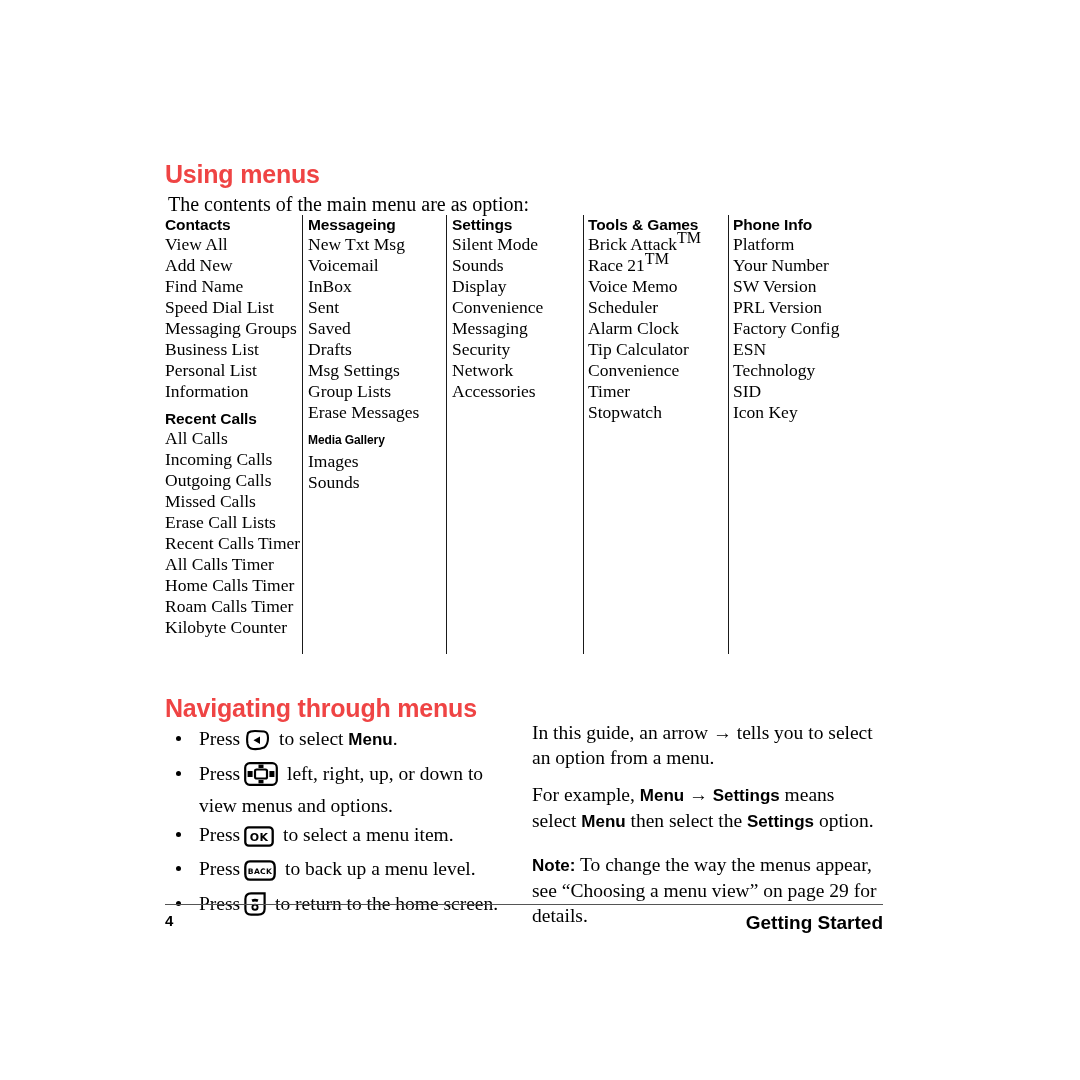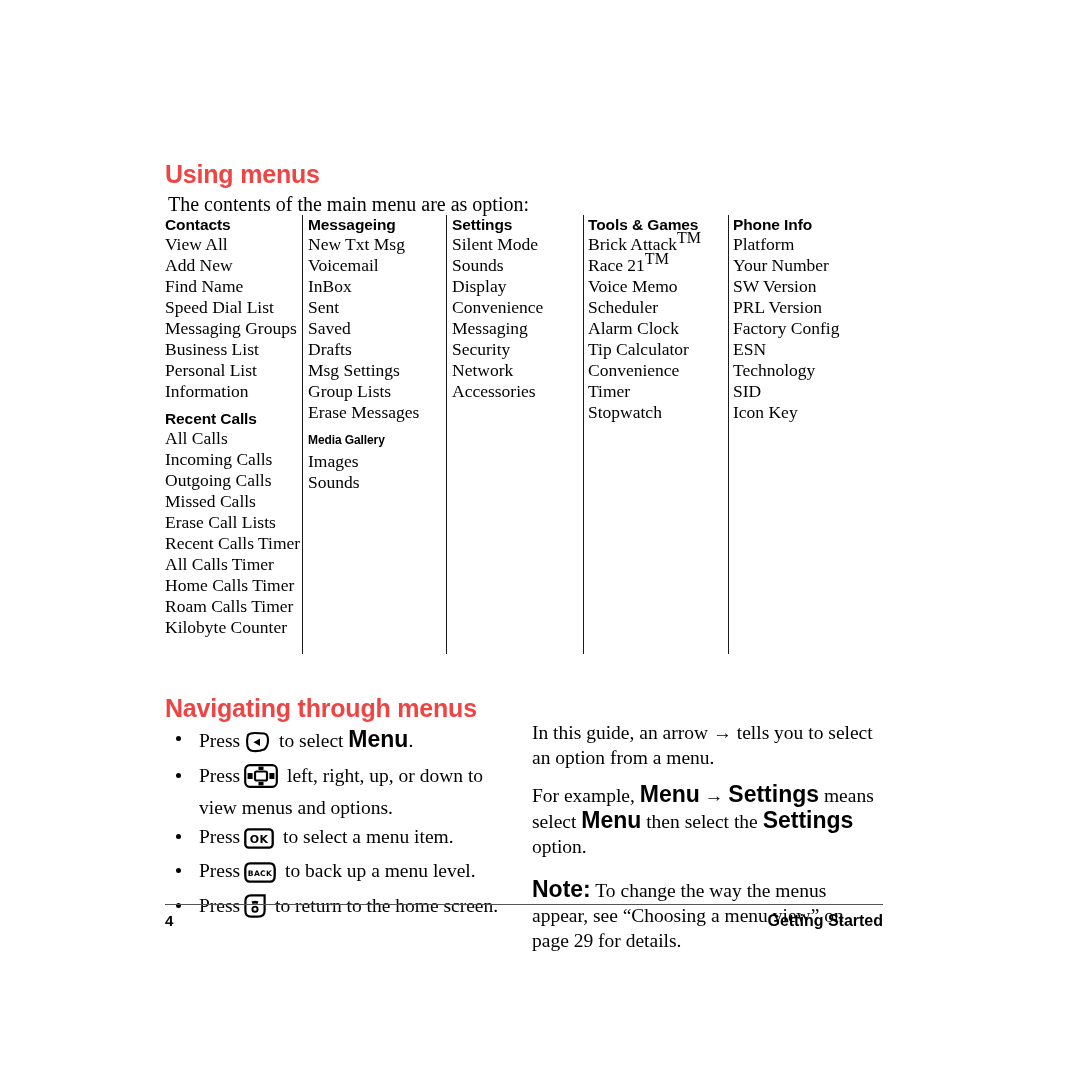--- a/index.html
+++ b/index.html
@@ -113,21 +113,21 @@
     top: 10px;
     width: 5px;
     height: 5px;
     background: #000;
     border-radius: 50%;
   }
   .bullet-row .txt { vertical-align: baseline; }
   .bold-sans {
     font-family: "Liberation Sans", "DejaVu Sans", sans-serif;
     font-weight: bold;
-    font-size: 23px;
+    font-size: 17px;
   }
 
   
   .key-icon {
     display: inline-block;
     vertical-align: -6px;
     margin: 0 4px;
   }
 
   
@@ -159,21 +159,21 @@
     font-family: "Liberation Sans", "DejaVu Sans", sans-serif;
     font-weight: bold;
     font-size: 15px;
   }
   .footer-chapter {
     position: absolute;
     right: 197px;
     top: 912px;
     font-family: "Liberation Sans", "DejaVu Sans", sans-serif;
     font-weight: bold;
-    font-size: 16px;
+    font-size: 19px;
     white-space: nowrap;
   }
 </style>
 </head>
 <body>
 
 <div class="page">
 
   <div class="section-title" id="title-using-menus">Using menus</div>
 

